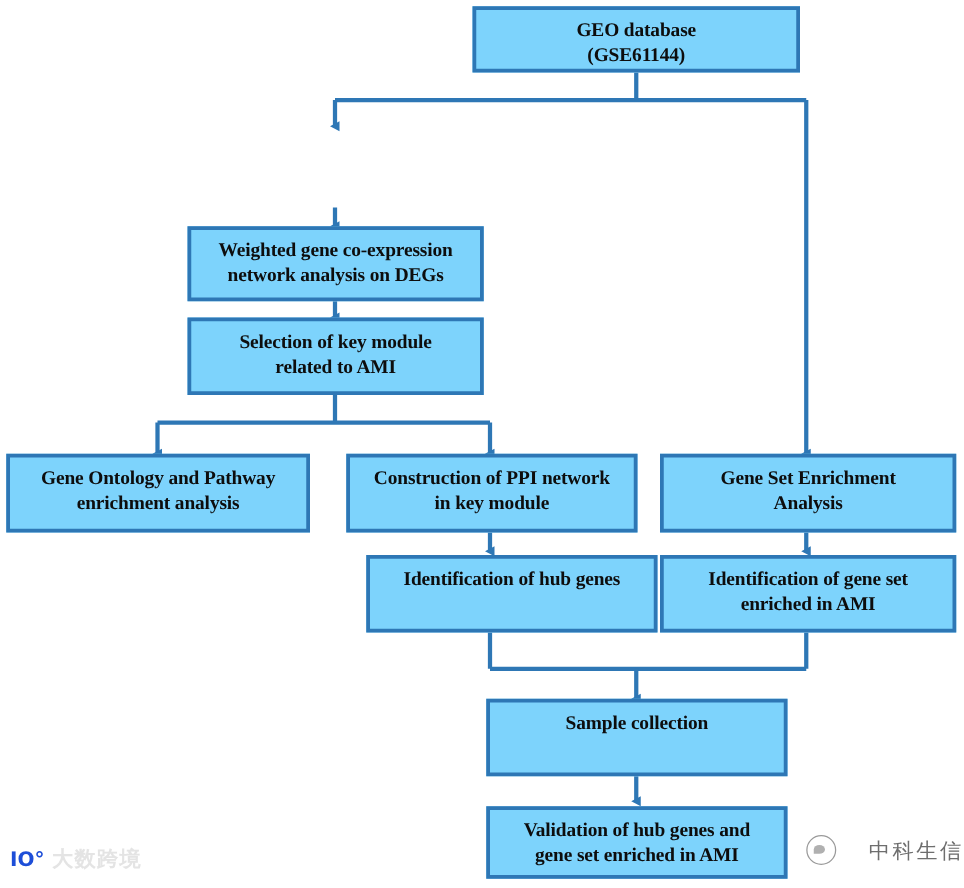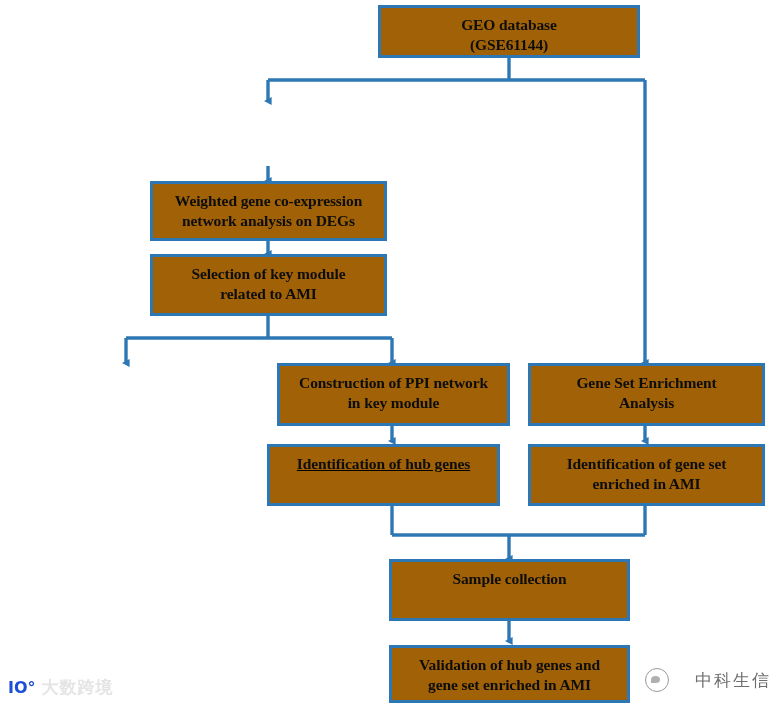--- a/index.html
+++ b/index.html
@@ -26,21 +26,21 @@
     position: absolute;
     left: 0;
     top: 0;
     width: 771px;
     height: 710px;
     pointer-events: none;
   }
   .node {
     position: absolute;
     box-sizing: border-box;
-    background: #a16207;
+    background: #7dd3fc;
     border: 3px solid #2e77b5;
     display: flex;
     align-items: flex-start;
     justify-content: center;
     padding-top: 7px;
     z-index: 2;
   }
   .node .node-label {
     display: block;
     text-align: center;
@@ -162,32 +162,36 @@
   <div class="node" style="left:150px; top:181px; width:237px; height:60px;">
     <span class="node-label">Weighted gene co-expression
 network analysis on DEGs</span>
   </div>
 
   <div class="node" style="left:150px; top:254px; width:237px; height:62px;">
     <span class="node-label">Selection of key module
 related to AMI</span>
   </div>
 
+  <div class="node" style="left:5px; top:363px; width:243px; height:63px;">
+    <span class="node-label">Gene Ontology and Pathway
+enrichment analysis</span>
+  </div>
 
   <div class="node" style="left:277px; top:363px; width:233px; height:63px;">
     <span class="node-label">Construction of PPI network
 in key module</span>
   </div>
 
   <div class="node" style="left:528px; top:363px; width:237px; height:63px;">
     <span class="node-label">Gene Set Enrichment
 Analysis</span>
   </div>
 
-  <div class="node" style="left:267px; top:444px; width:233px; height:62px;text-decoration:underline;">
+  <div class="node" style="left:293px; top:444px; width:233px; height:62px;">
     <span class="node-label">Identification of hub genes</span>
   </div>
 
   <div class="node" style="left:528px; top:444px; width:237px; height:62px;">
     <span class="node-label">Identification of gene set
 enriched in AMI</span>
   </div>
 
   <div class="node" style="left:389px; top:559px; width:241px; height:62px;">
     <span class="node-label">Sample collection</span>

